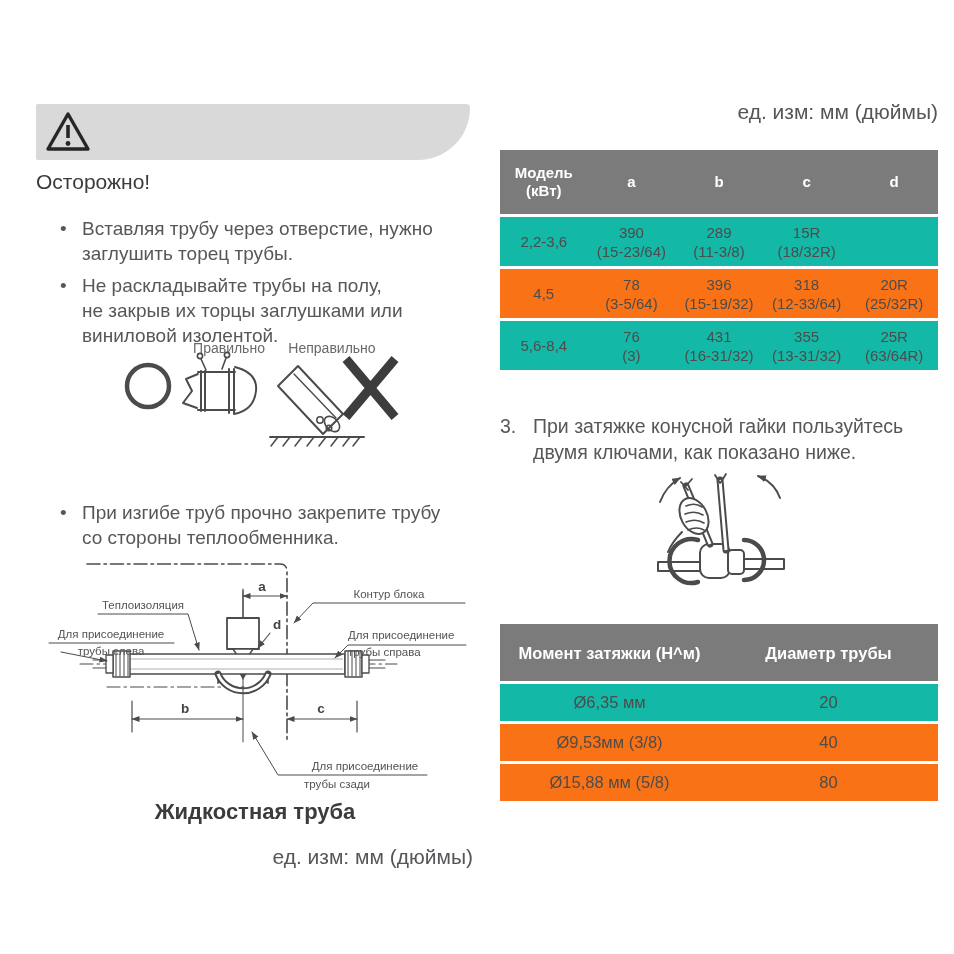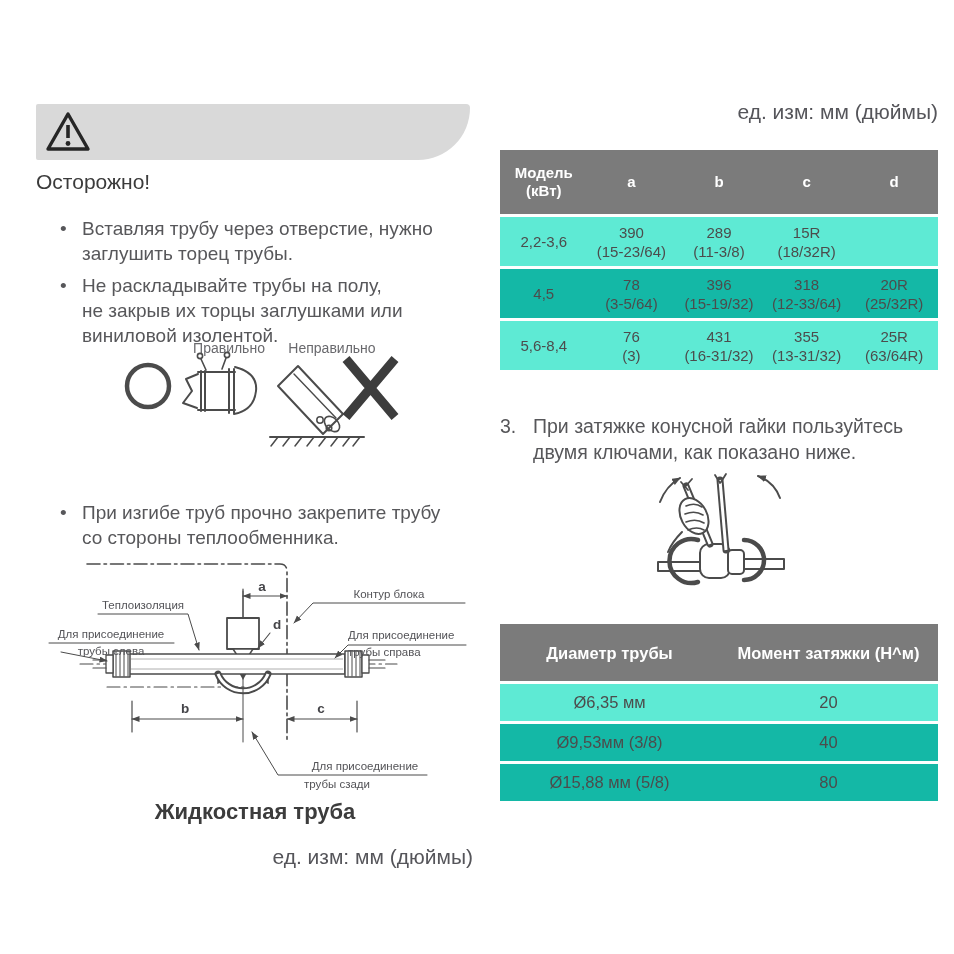--- a/index.html
+++ b/index.html
@@ -30,22 +30,22 @@
   .tbl1{top:150px;}
   .tbl2{top:624px;}
   .trow{display:grid;margin-bottom:3px;}
   .tbl1 .trow{grid-template-columns:repeat(5,1fr);}
   .tbl2 .trow{grid-template-columns:1fr 1fr;}
   .thead{background:#7b7b7b;}
   .tbl1 .thead{height:64px;}
   .tbl2 .thead{height:57px;}
   .tbl1 .tdrow{height:49px;}
   .tbl2 .tdrow{height:37px;}
-  .row-light{background:#5eead4;}
-  .row-dark{background:#14b8a6;}
+  .row-light{background:#14b8a6;}
+  .row-dark{background:#f97316;}
   .tcell{display:flex;align-items:center;justify-content:center;text-align:center;
          white-space:pre-line;}
   .thead .tcell{color:#ffffff;font-weight:bold;font-size:15px;line-height:18px;}
   .tbl2 .thead .tcell{font-size:16.5px;}
   .tbl1 .tdrow .tcell{font-size:15px;line-height:19px;color:#4c4c4c;}
   .tbl2 .tdrow .tcell{font-size:16.5px;color:#4c4c4c;}
 
   .step3{left:500px;top:413px;width:440px;display:flex;font-size:19.5px;line-height:26px;}
   .step3 .num{width:33px;flex:none;}
   .step3 .txt{white-space:pre-line;}
@@ -309,22 +309,22 @@
     </g>
 
     <g>
       <path class="sk" stroke-width="2" d="M8,32 Q14,16 28,8" marker-end="url(#w-ah)"></path>
       <path class="sk" stroke-width="2" d="M128,28 Q122,12 106,6" marker-end="url(#w-ah)"></path>
     </g>
   </svg>
 
   <div class="abs tbl tbl2">
     <div class="trow thead">
+      <div class="tcell">Момент затяжки (Н^м)</div>
       <div class="tcell">Диаметр трубы</div>
-      <div class="tcell">Момент затяжки (Н^м)</div>
     </div>
     <div class="trow tdrow row-light">
       <div class="tcell">Ø6,35 мм</div>
       <div class="tcell">20</div>
     </div>
     <div class="trow tdrow row-dark">
       <div class="tcell">Ø9,53мм (3/8)</div>
       <div class="tcell">40</div>
     </div>
     <div class="trow tdrow row-dark">

